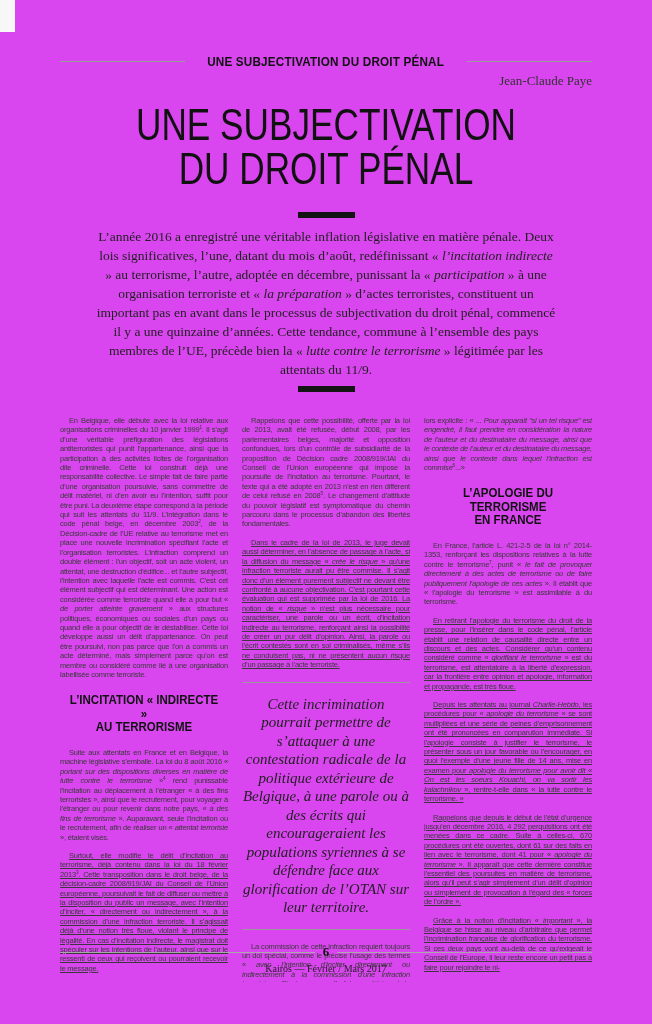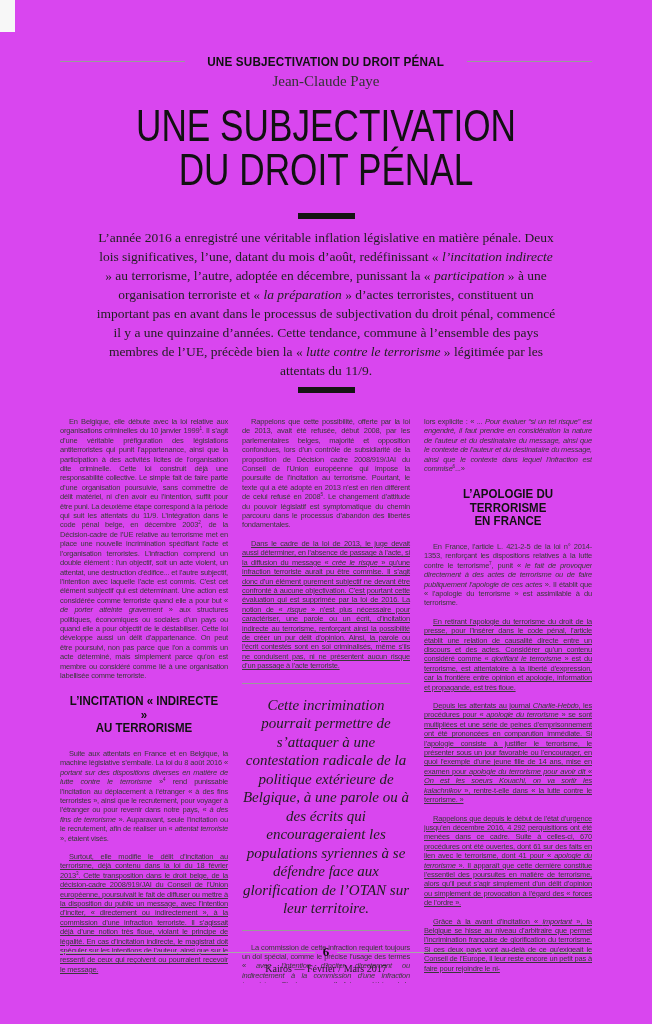--- a/index.html
+++ b/index.html
@@ -11,21 +11,21 @@
   .content{padding:54px 60px 0 60px;}
 
   
   .kicker-row{display:flex;align-items:center;gap:9px;}
   .kicker-row .rule{flex:1;height:1px;background:#9a9a9a;}
   .kicker{
     font-weight:bold;font-size:13px;white-space:nowrap;color:#111;
     display:inline-block;transform:scaleX(.9);letter-spacing:.2px;
   }
   .author{
-    text-align:center;font-family:"Liberation Serif",serif;font-size:15px;color:#333;margin-top:4px;
+    text-align:right;font-family:"Liberation Serif",serif;font-size:13px;color:#333;margin-top:4px;
   }
 
   
   .main-title{margin:14px 0 0 0;text-align:center;font-weight:normal;color:#111;line-height:44px;font-size:44px;}
   .main-title .tline{display:block;transform:scaleX(.8);white-space:nowrap;}
 
   
   .bar{width:57px;height:6px;background:#141414;margin:0 auto;}
   .bar-top{margin-top:21px;}
   .bar-bottom{margin-top:7px;}
@@ -94,28 +94,28 @@
         </section>
       <section class="col">
           <p class="body-p"><span>Rappelons que cette possibilité, offerte par la loi de 2013, avait été refusée, début 2008, par les parlementaires belges, majorité et opposition confondues, lors d’un contrôle de subsidiarité de la proposition de Décision cadre 2008/919/JAI du Conseil de l’Union européenne qui impose la poursuite de l’incitation au terrorisme. Pourtant, le texte qui a été adopté en 2013 n’est en rien différent de celui refusé en 2008</span><sup>5</sup><span>. Le changement d’attitude du pouvoir législatif est symptomatique du chemin parcouru dans le processus d’abandon des libertés fondamentales.</span></p>
           <p class="body-p"><span>Dans le cadre de la loi de 2013, le juge devait aussi déterminer, en l’absence de passage à l’acte, si la diffusion du message « </span><i>crée le risque</i><span> » qu’une infraction terroriste aurait pu être commise. Il s’agit donc d’un élément purement subjectif ne devant être confronté à aucune objectivation. C’est pourtant cette évaluation qui est supprimée par la loi de 2016. La notion de « </span><i>risque</i><span> » n’est plus nécessaire pour caractériser, une parole ou un écrit, d’incitation indirecte au terrorisme, renforçant ainsi la possibilité de créer un pur délit d’opinion. Ainsi, la parole ou l’écrit contestés sont en soi criminalisés, même s’ils ne conduisent pas, ni ne présentent aucun risque d’un passage à l’acte terroriste.</span></p>
           <div class="quote-rule"></div>
           <p class="pull-quote">Cette incrimination pourrait permettre de s’attaquer à une contestation radicale de la politique extérieure de Belgique, à une parole ou à des écrits qui encourageraient les populations syriennes à se défendre face aux glorification de l’OTAN sur leur territoire.</p>
           <div class="quote-rule"></div>
           <p class="body-p"><span>La commission de cette infraction requiert toujours un dol spécial, comme le précise l’usage des termes « </span><i>avec l’intention d’inciter directement ou indirectement à la commission d’une infraction terroriste.</i><span> » C’est une nouvelle fois, au détriment de tout élément objectif, l’aspect subjectif qui est valorisé.</span></p>
         </section>
       <section class="col">
-          <p class="body-p noindent"><span>lors explicite : « ... </span><i>Pour évaluer “si un tel risque” est engendré, il faut prendre en considération la nature de l’auteur et du destinataire du message, ainsi que le contexte de l’auteur et du destinataire du message, ainsi que le contexte dans lequel l’infraction est commise</i><sup>6</sup><span>...»</span></p>
+          <p class="body-p noindent"><span>lors explicite : « ... </span><i>Pour apparaît “si un tel risque” est engendré, il faut prendre en considération la nature de l’auteur et du destinataire du message, ainsi que le contexte de l’auteur et du destinataire du message, ainsi que le contexte dans lequel l’infraction est commise</i><sup>6</sup><span>...»</span></p>
           <h2>L’APOLOGIE DU TERRORISME
 EN FRANCE</h2>
           <p class="body-p"><span>En France, l’article L. 421-2-5 de la loi n° 2014-1353, renforçant les dispositions relatives à la lutte contre le terrorisme</span><sup>7</sup><span>, punit « </span><i>le fait de provoquer directement à des actes de terrorisme ou de faire publiquement l’apologie de ces actes</i><span> ». Il établit que « l’apologie du terrorisme » est assimilable à du terrorisme.</span></p>
           <p class="body-p"><span>En retirant l’apologie du terrorisme du droit de la presse, pour l’insérer dans le code pénal, l’article établit une relation de causalité directe entre un discours et des actes. Considérer qu’un contenu considéré comme « </span><i>glorifiant le terrorisme</i><span> » est du terrorisme, est attentatoire à la liberté d’expression, car la frontière entre opinion et apologie, information et propagande, est très floue.</span></p>
           <p class="body-p"><span>Depuis les attentats au journal </span><i>Charlie-Hebdo</i><span>, les procédures pour « </span><i>apologie du terrorisme</i><span> » se sont multipliées et une série de peines d’emprisonnement ont été prononcées en comparution immédiate. Si l’apologie consiste à justifier le terrorisme, le présenter sous un jour favorable ou l’encourager, en quoi l’exemple d’une jeune fille de 14 ans, mise en examen pour </span><i>apologie du terrorisme pour avoir dit</i><span> « </span><i>On est les soeurs Kouachi, on va sortir les kalachnikov</i><span> », rentre-t-elle dans « la lutte contre le terrorisme. »</span></p>
           <p class="body-p"><span>Rappelons que depuis le début de l’état d’urgence jusqu’en décembre 2016, 4 292 perquisitions ont été menées dans ce cadre. Suite à celles-ci, 670 procédures ont été ouvertes, dont 61 sur des faits en lien avec le terrorisme, dont 41 pour « </span><i>apologie du terrorisme</i><span> ». Il apparaît que cette dernière constitue l’essentiel des poursuites en matière de terrorisme, alors qu’il peut s’agir simplement d’un délit d’opinion ou simplement de provocation à l’égard des « forces de l’ordre ».</span></p>
-          <p class="body-p"><span>Grâce à la avant d’incitation « </span><i>important</i><span> », la Belgique se hisse au niveau d’arbitraire que permet l’incrimination française de glorification du terrorisme. Si ces deux pays vont au-delà de ce qu’exigeait le Conseil de l’Europe, il leur reste encore un petit pas à faire pour rejoindre le ni-</span></p>
+          <p class="body-p"><span>Grâce à la notion d’incitation « </span><i>important</i><span> », la Belgique se hisse au niveau d’arbitraire que permet l’incrimination française de glorification du terrorisme. Si ces deux pays vont au-delà de ce qu’exigeait le Conseil de l’Europe, il leur reste encore un petit pas à faire pour rejoindre le ni-</span></p>
         </section>
     </main>
   </div>
 
   <footer class="footer">
     <div class="pageno-row">
       <span class="rule"></span>
       <span class="pageno">6</span>
       <span class="rule"></span>
     </div>

